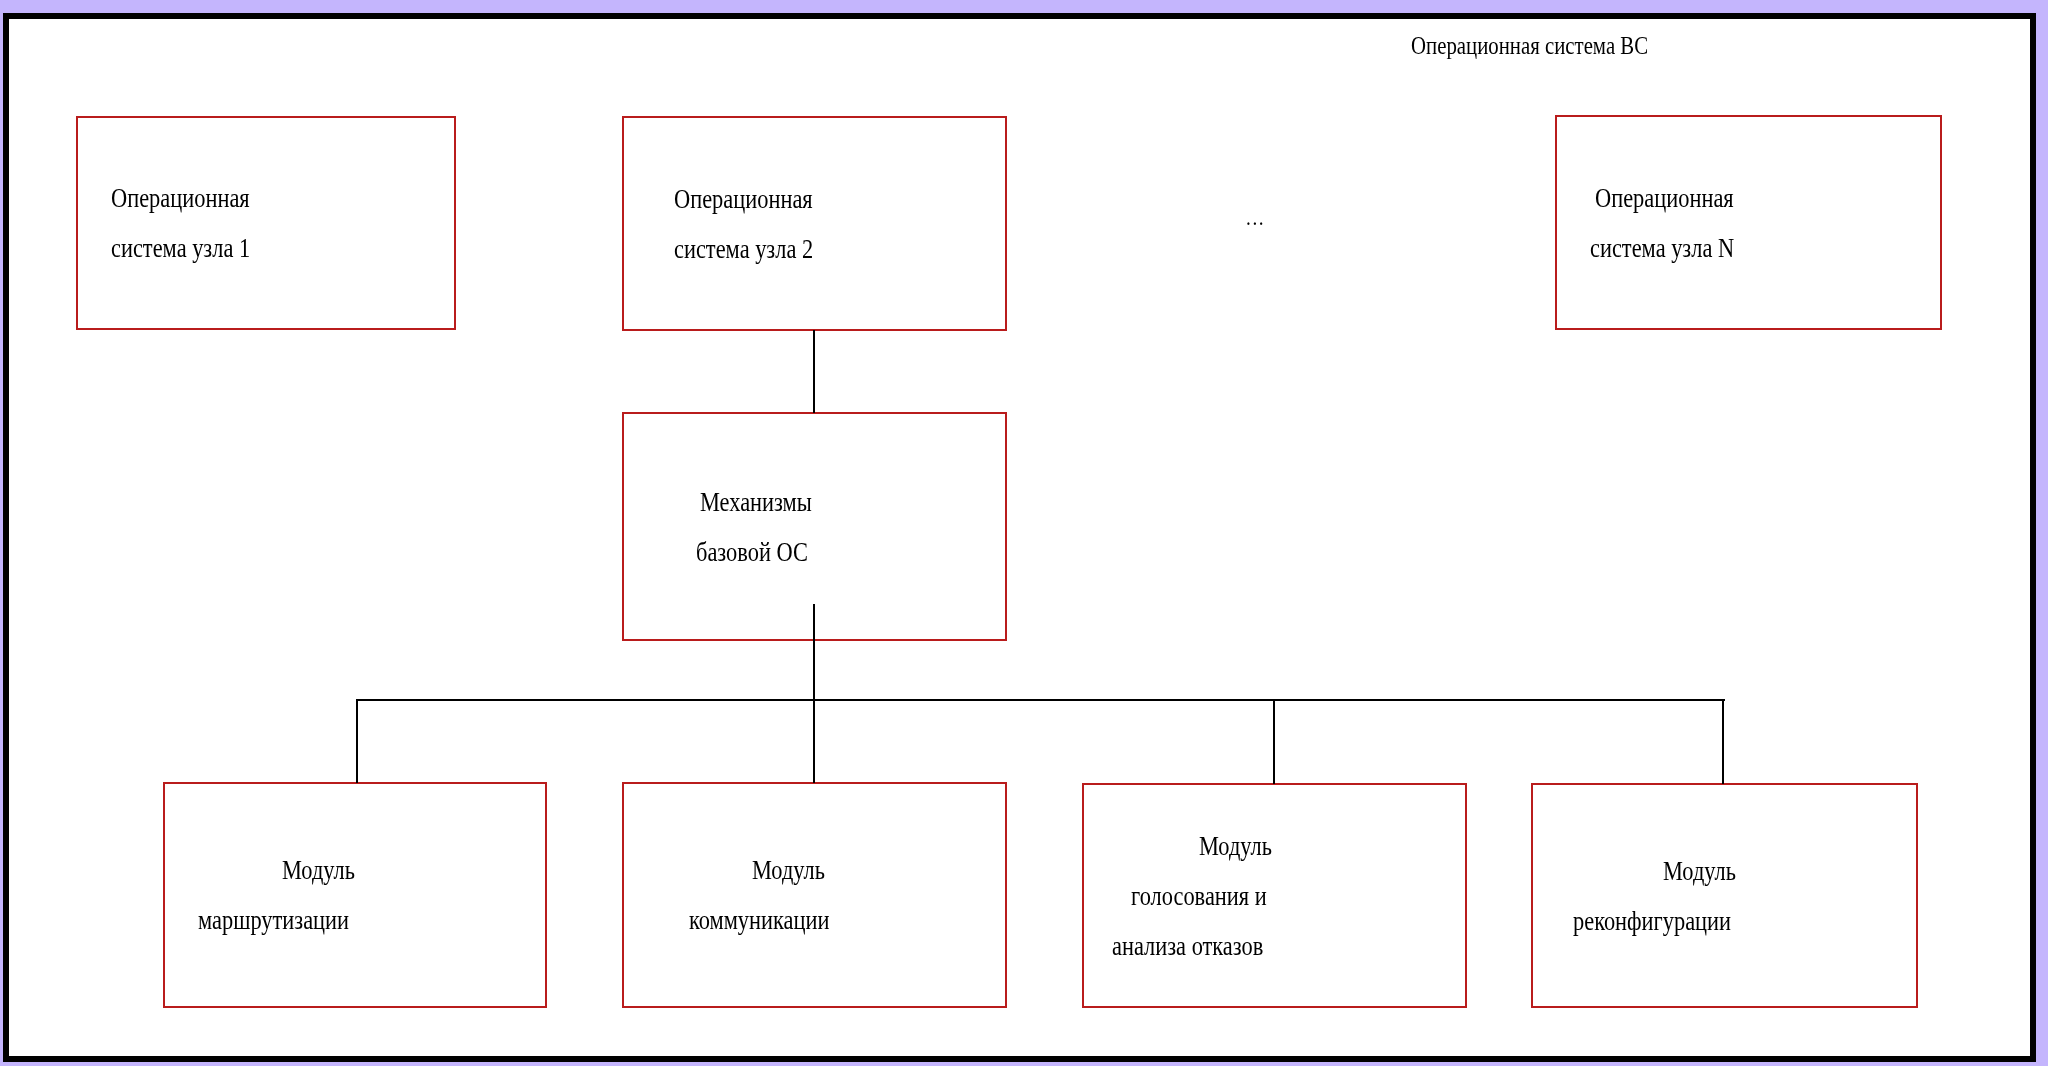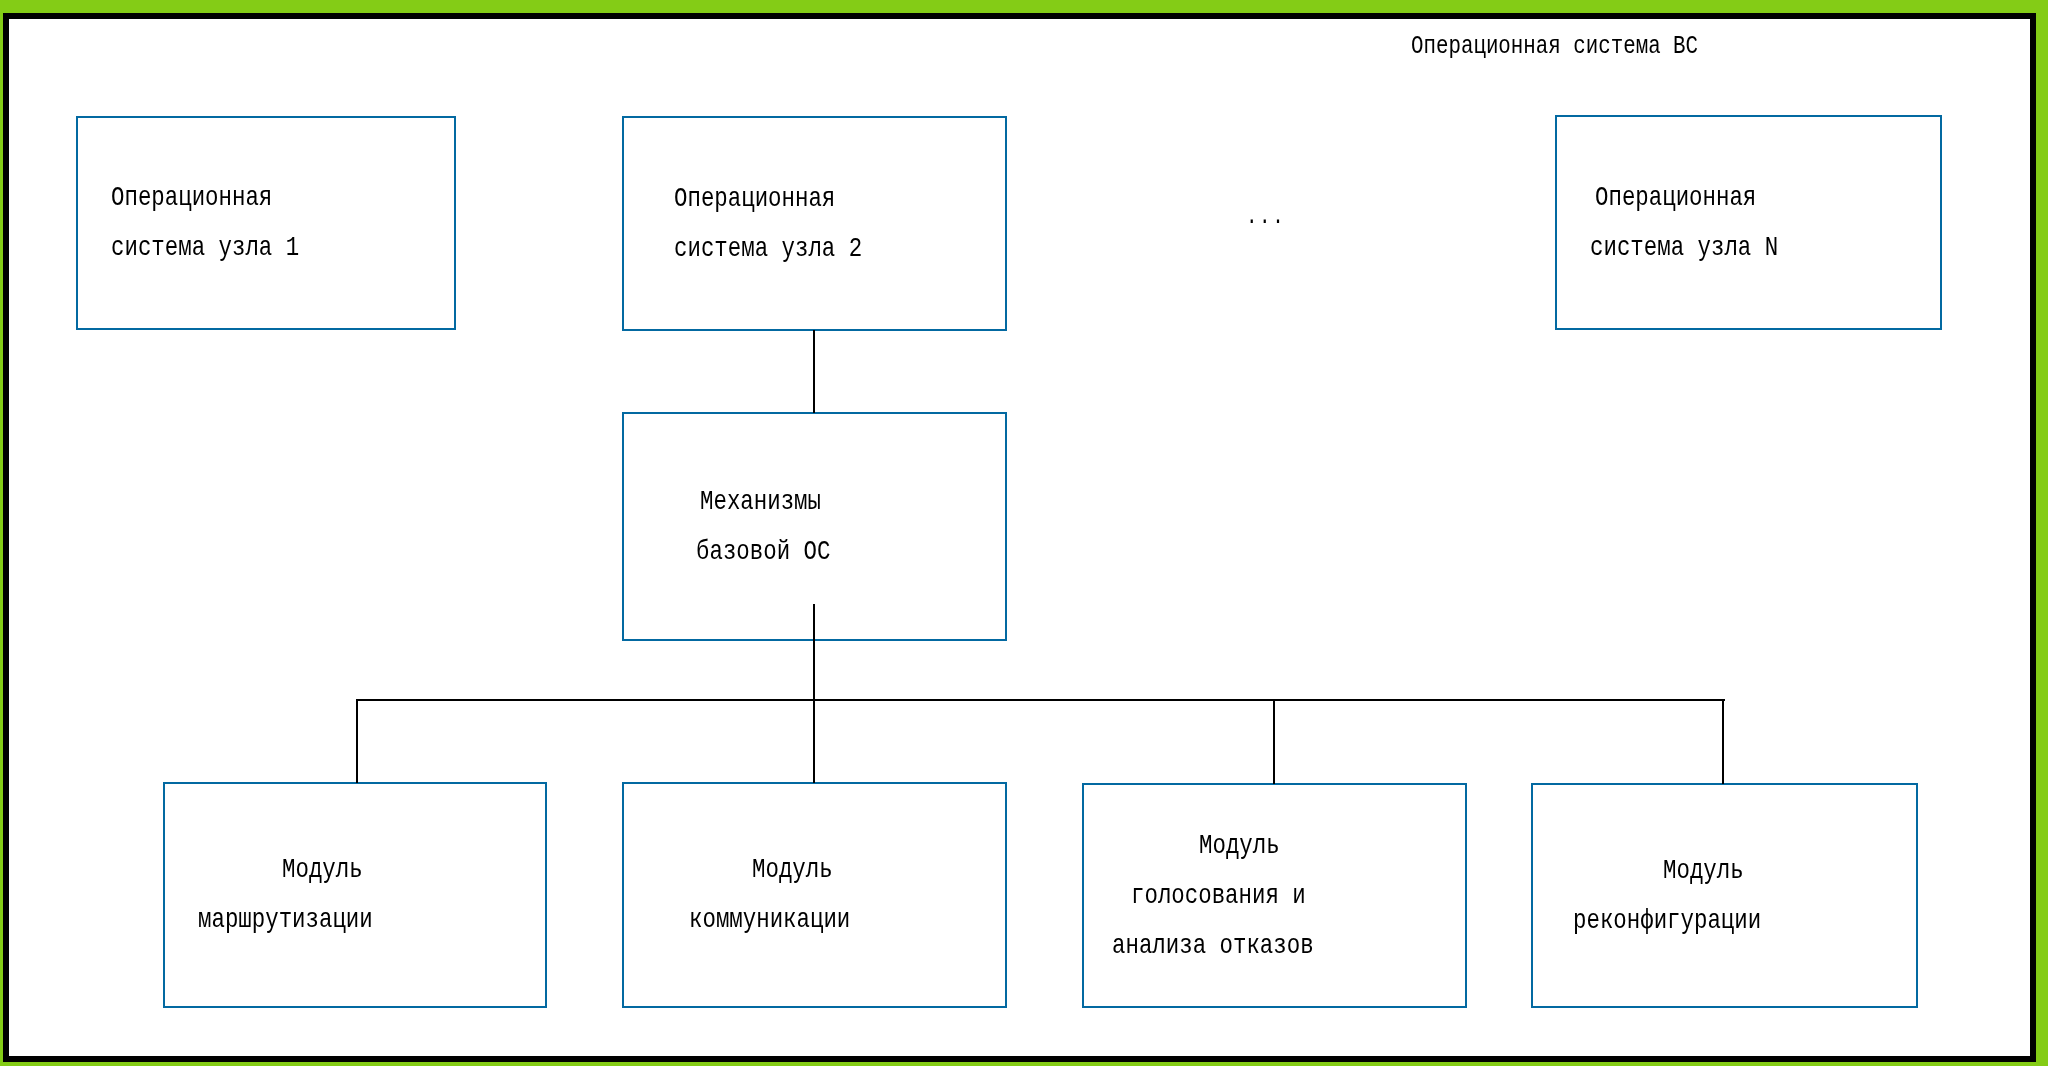--- a/index.html
+++ b/index.html
@@ -2,43 +2,43 @@
 <html><head>
 <meta charset="utf-8">
 <style>
   html, body { margin: 0; padding: 0; }
   body { background: #ffffff; }
 
   .stage {
     position: relative;
     width: 2048px;
     height: 1066px;
-    background: #84cc16;
-    font-family: Liberation Mono, monospace;
+    background: #c4b5fd;
+    font-family: Liberation Serif, serif;
     color: #000000;
     overflow: hidden;
   }
 
   
   .frame {
     position: absolute;
     left: 3px;
     top: 13px;
     width: 2033px;
     height: 1049px;
     box-sizing: border-box;
     border: 6px solid #000000;
     background: #ffffff;
   }
 
   
   .node {
     position: absolute;
     box-sizing: border-box;
-    border: 2px solid #0369a1;
+    border: 2px solid #b91c1c;
     background: #ffffff;
   }
 
   .label {
     position: absolute;
     inset: 0;
     display: flex;
     flex-direction: column;
     justify-content: center;
     align-items: flex-start;

